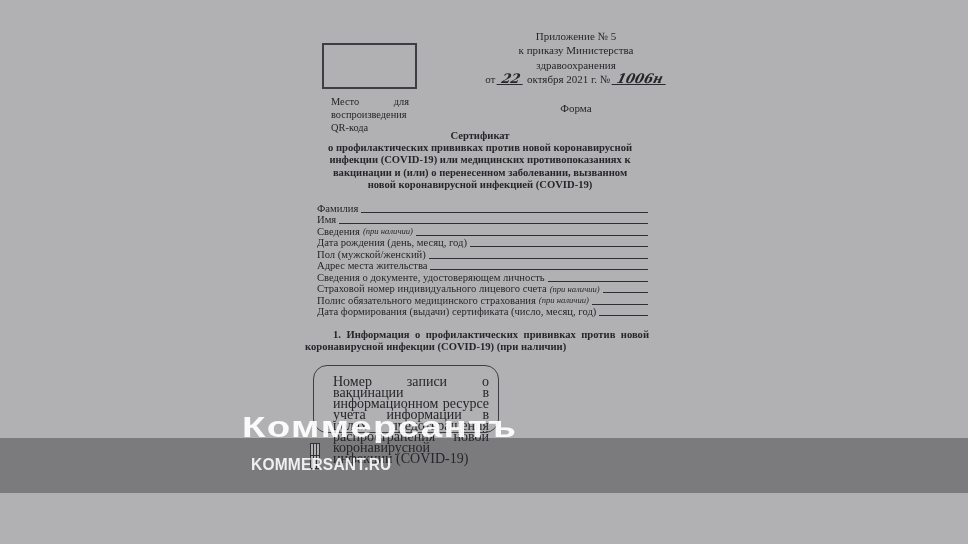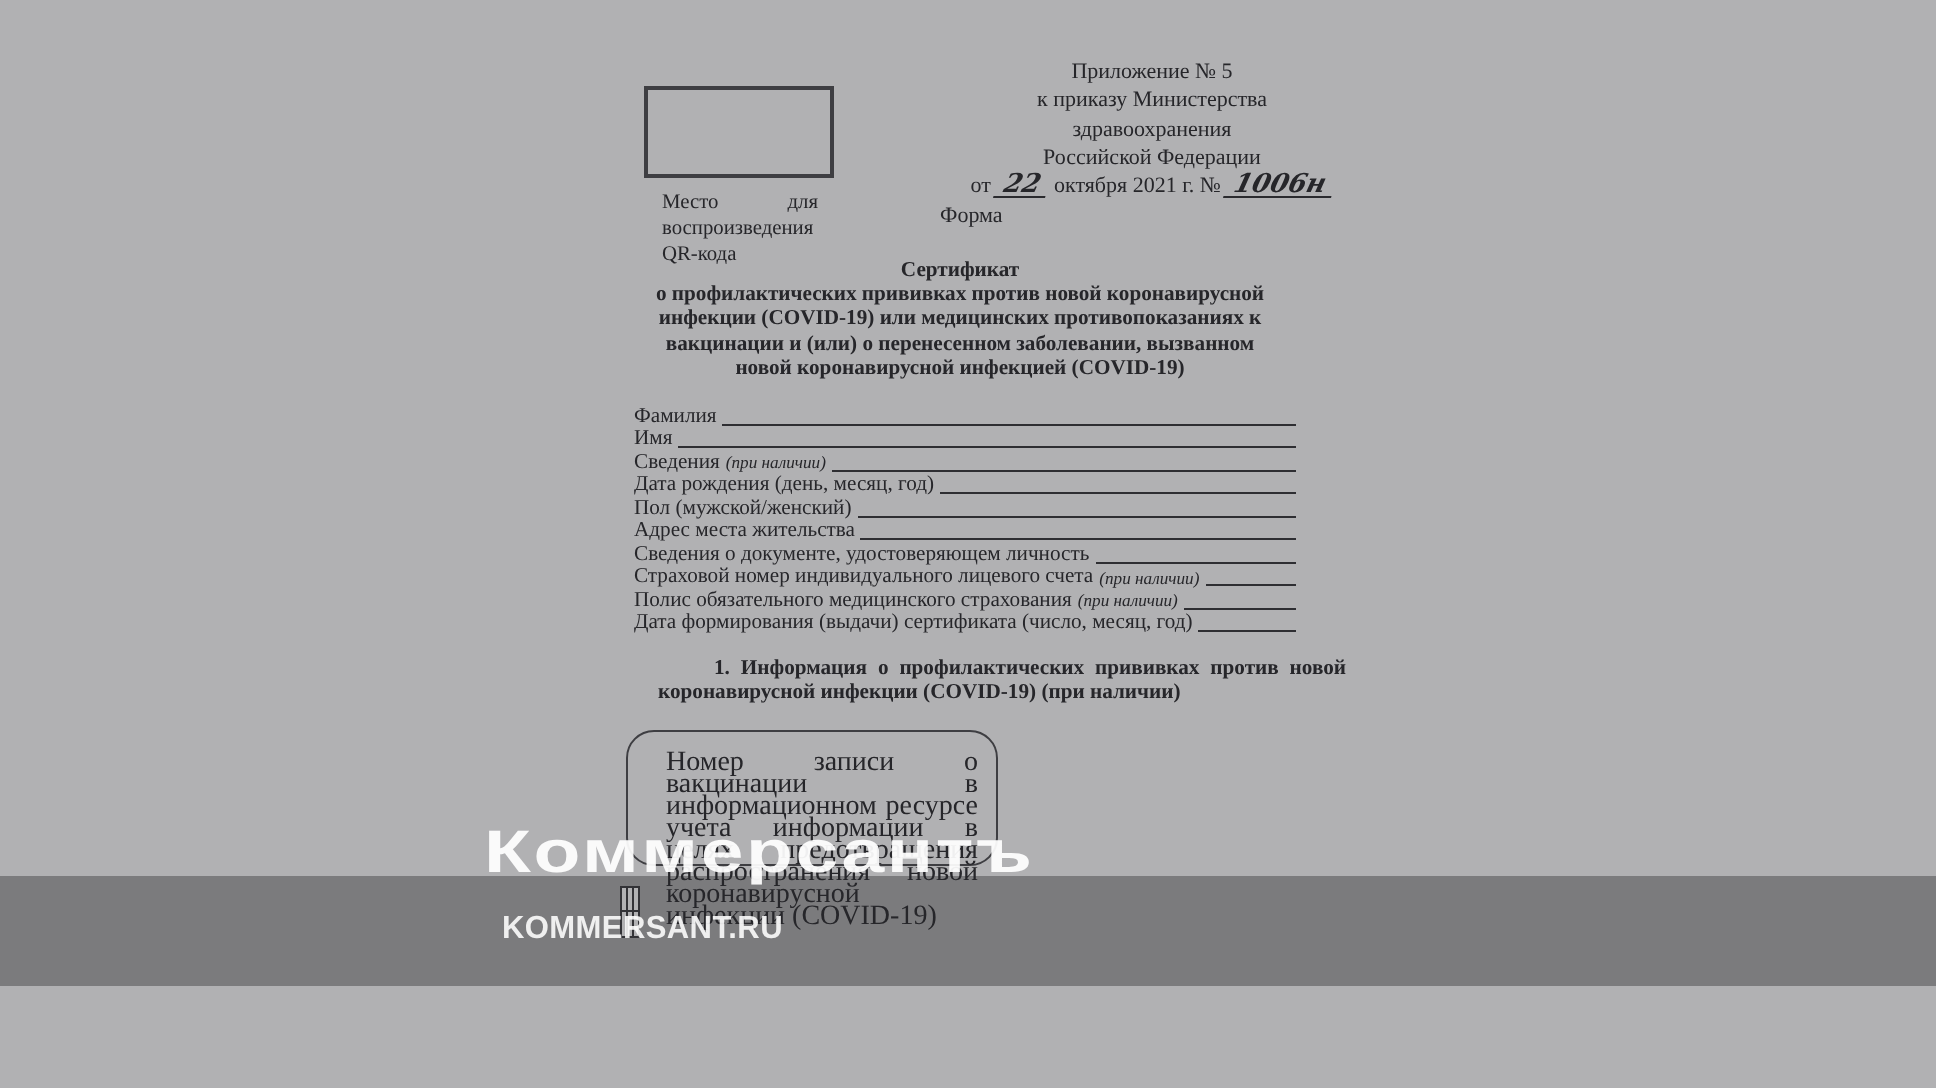--- a/index.html
+++ b/index.html
@@ -18,37 +18,37 @@
           box-sizing:border-box;padding:2px 6px 0 7px;font-size:10.4px;line-height:13px;}
   .qr-row{display:flex;justify-content:space-between;margin-top:48px;}
 
   
   .approval{position:absolute;left:470px;top:29px;width:212px;text-align:center;
             font-size:11px;line-height:14.3px;}
   .hand{font-family:"DejaVu Serif",serif;font-style:italic;font-weight:bold;font-size:13px;
         display:inline-block;transform:skewX(-14deg);padding:0 4px;line-height:11px;
         border-bottom:1.2px solid #2a2a2e;}
 
-  .forma{position:absolute;left:470px;top:102px;width:212px;text-align:left;font-size:11px;}
+  .forma{position:absolute;left:470px;top:102px;width:212px;text-align:center;font-size:11px;}
 
   
   .title{position:absolute;left:327px;top:130px;width:306px;text-align:center;
          font-weight:bold;font-size:10.6px;line-height:12.2px;}
 
   
   .fields{position:absolute;left:317px;top:202px;width:331px;font-size:10.6px;}
   .field{display:flex;align-items:flex-end;height:11.55px;white-space:nowrap;}
   .flabel{padding-right:3px;}
   .fnote{font-style:italic;font-size:8.6px;padding-right:3px;padding-bottom:0.5px;}
   .fnote:empty{display:none;}
   .fill{flex:1;border-bottom:1.2px solid #2e2e32;margin-bottom:1px;}
 
   
   .sec1{position:absolute;left:305px;top:329px;width:344px;font-weight:bold;font-size:10.6px;
-        line-height:11.8px;text-align:justify;text-indent:28px;margin-left:24px;}
+        line-height:11.8px;text-align:justify;text-indent:28px;}
 
   
   .regbox{position:absolute;left:313px;top:365px;width:186px;height:68px;border:1.5px solid #3e3e42;
           border-radius:14px;box-sizing:border-box;padding:10px 9px 0 19px;font-size:14px;
           line-height:11px;text-align:justify;}
 
   
   .vtable{position:absolute;left:310px;top:443px;border-collapse:collapse;z-index:2;}
   .vtable th,.vtable td{border:1px solid #323236;}
   .vtable th{width:86px;height:46px;background:#9c9c9e;font-weight:normal;font-size:9.5px;
@@ -81,21 +81,20 @@
         <span>для</span>
       </div>
       <div>воспроизведения</div>
       <div>QR-кода</div>
     </div>
 
     <div class="approval">
       <div>Приложение № 5</div>
       <div>к приказу Министерства</div>
       <div>здравоохранения</div>
-      <div>Российской Федерации</div>
       <div>
         <span>от</span>
         <span class="hand">22</span>
         <span>октября 2021 г. №</span>
         <span class="hand">1006н</span>
       </div>
     </div>
 
     <div class="forma">Форма</div>
 

